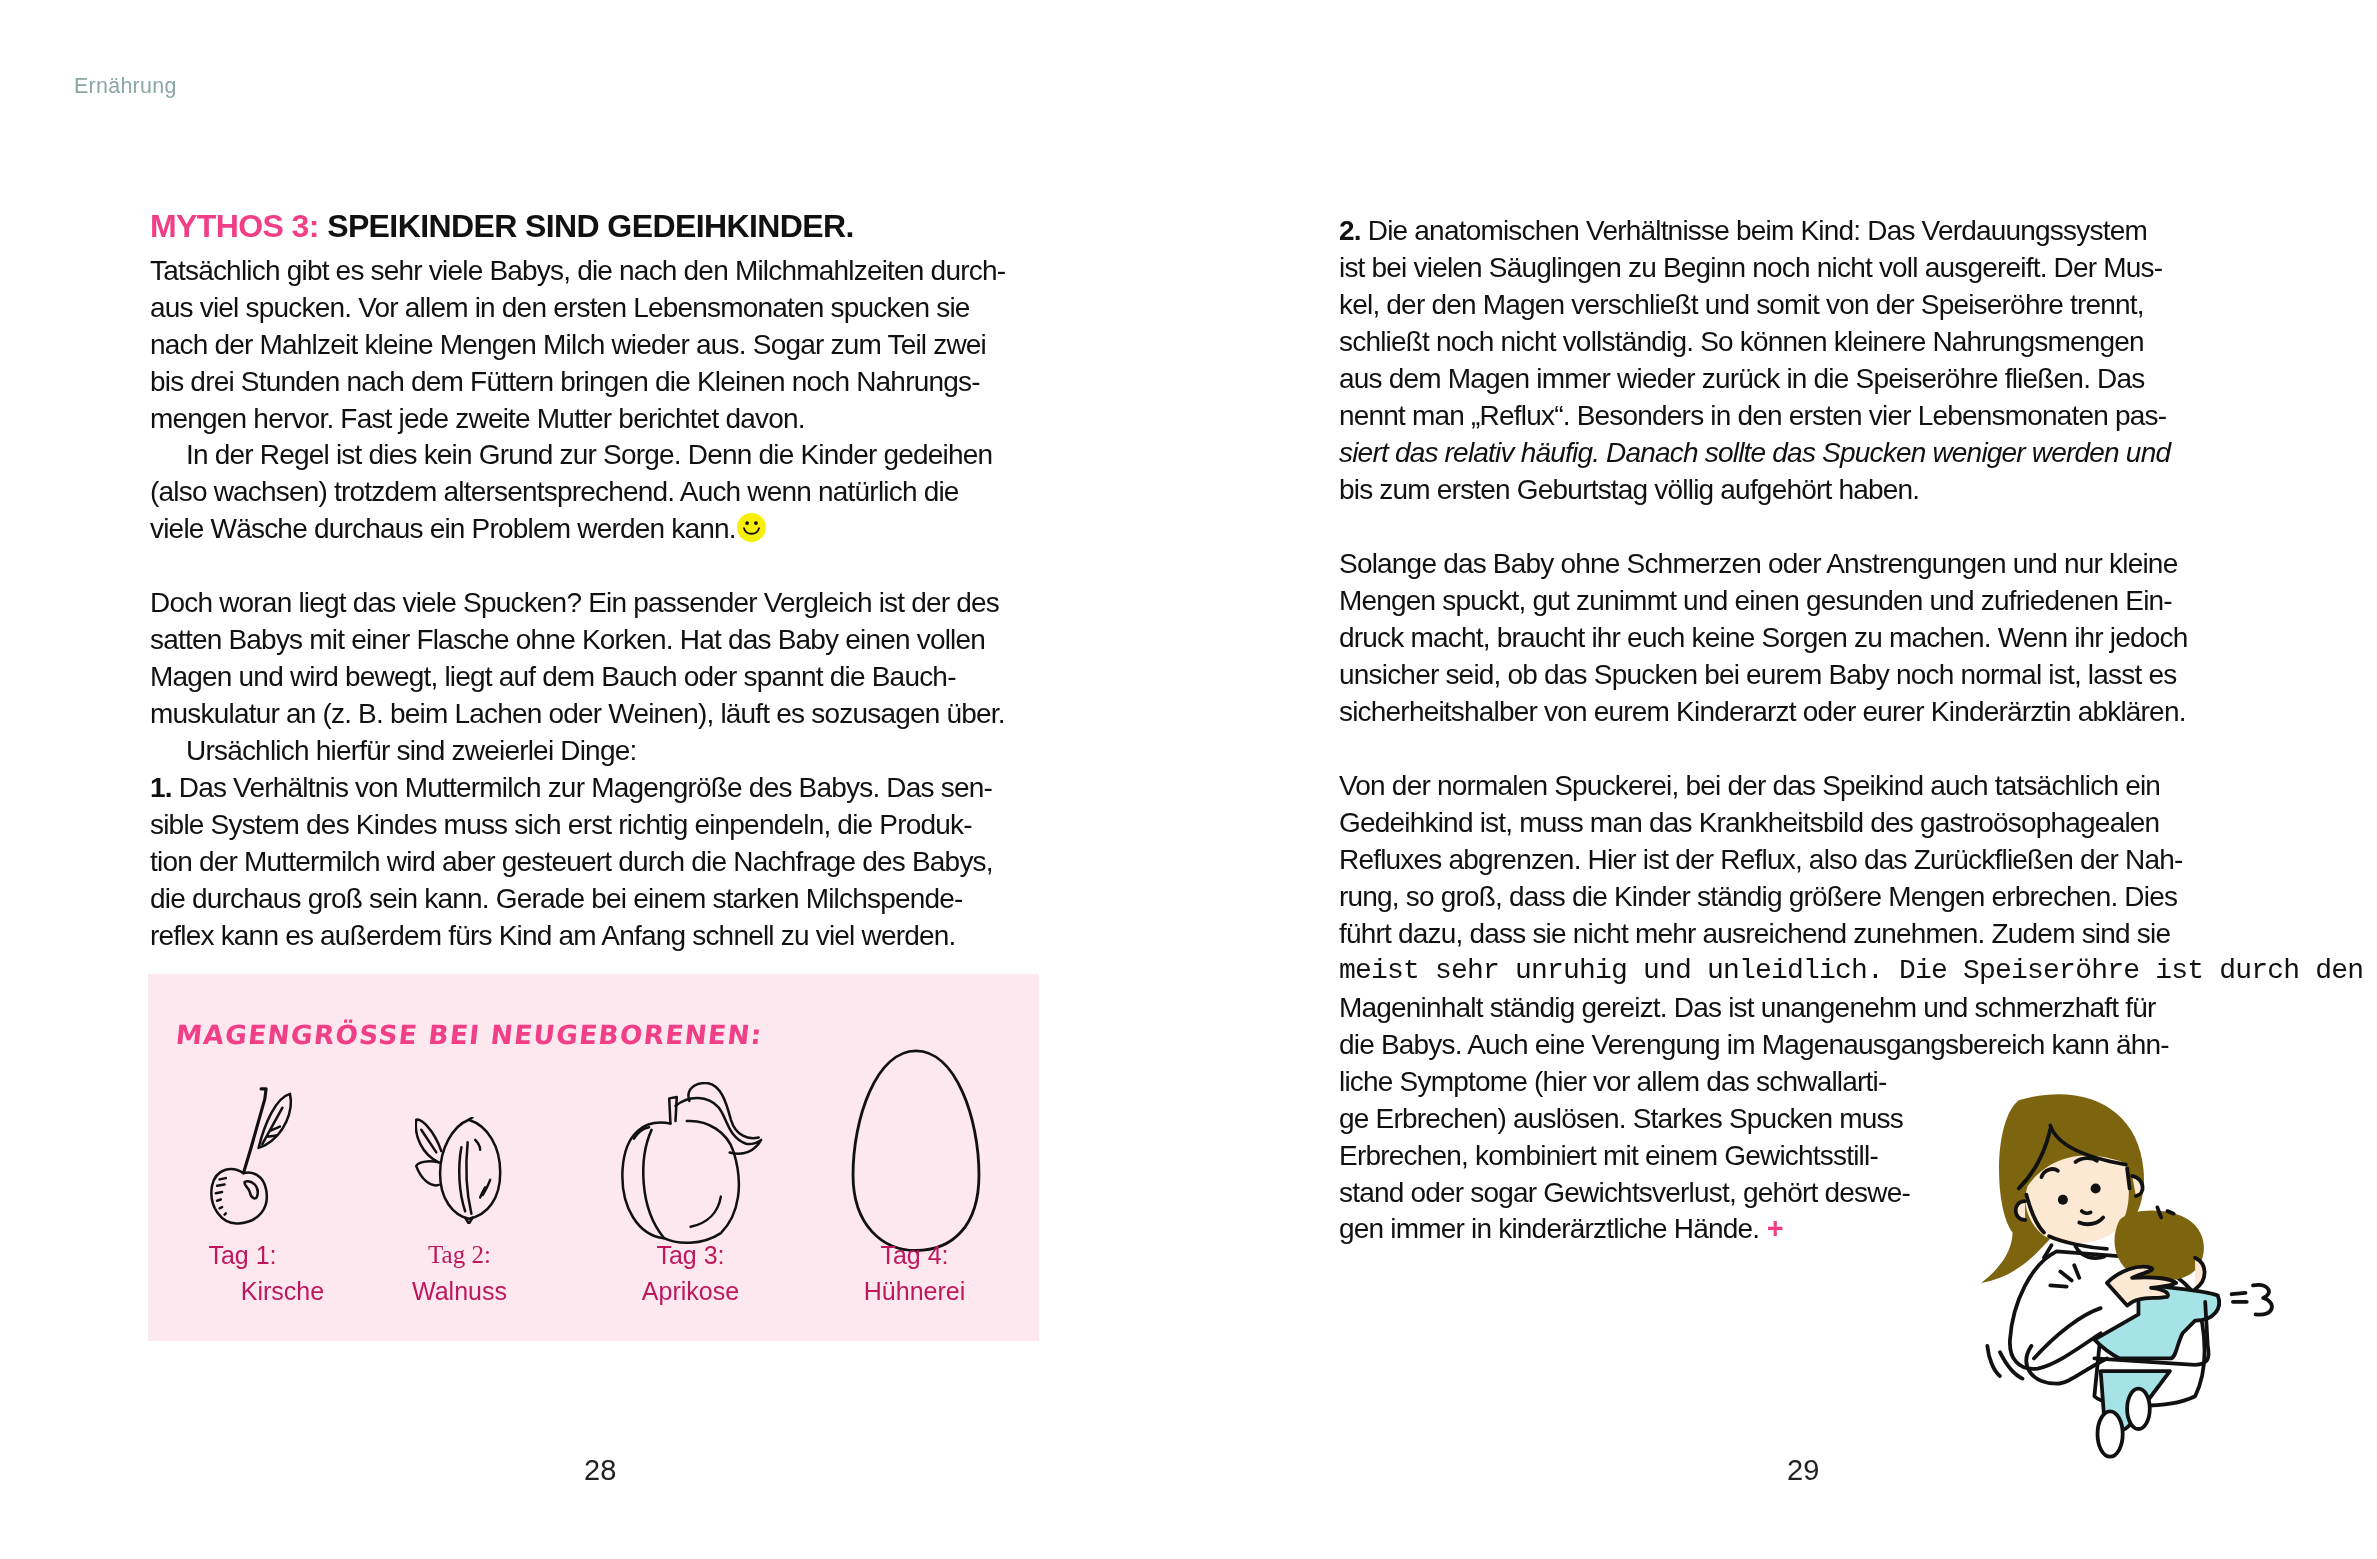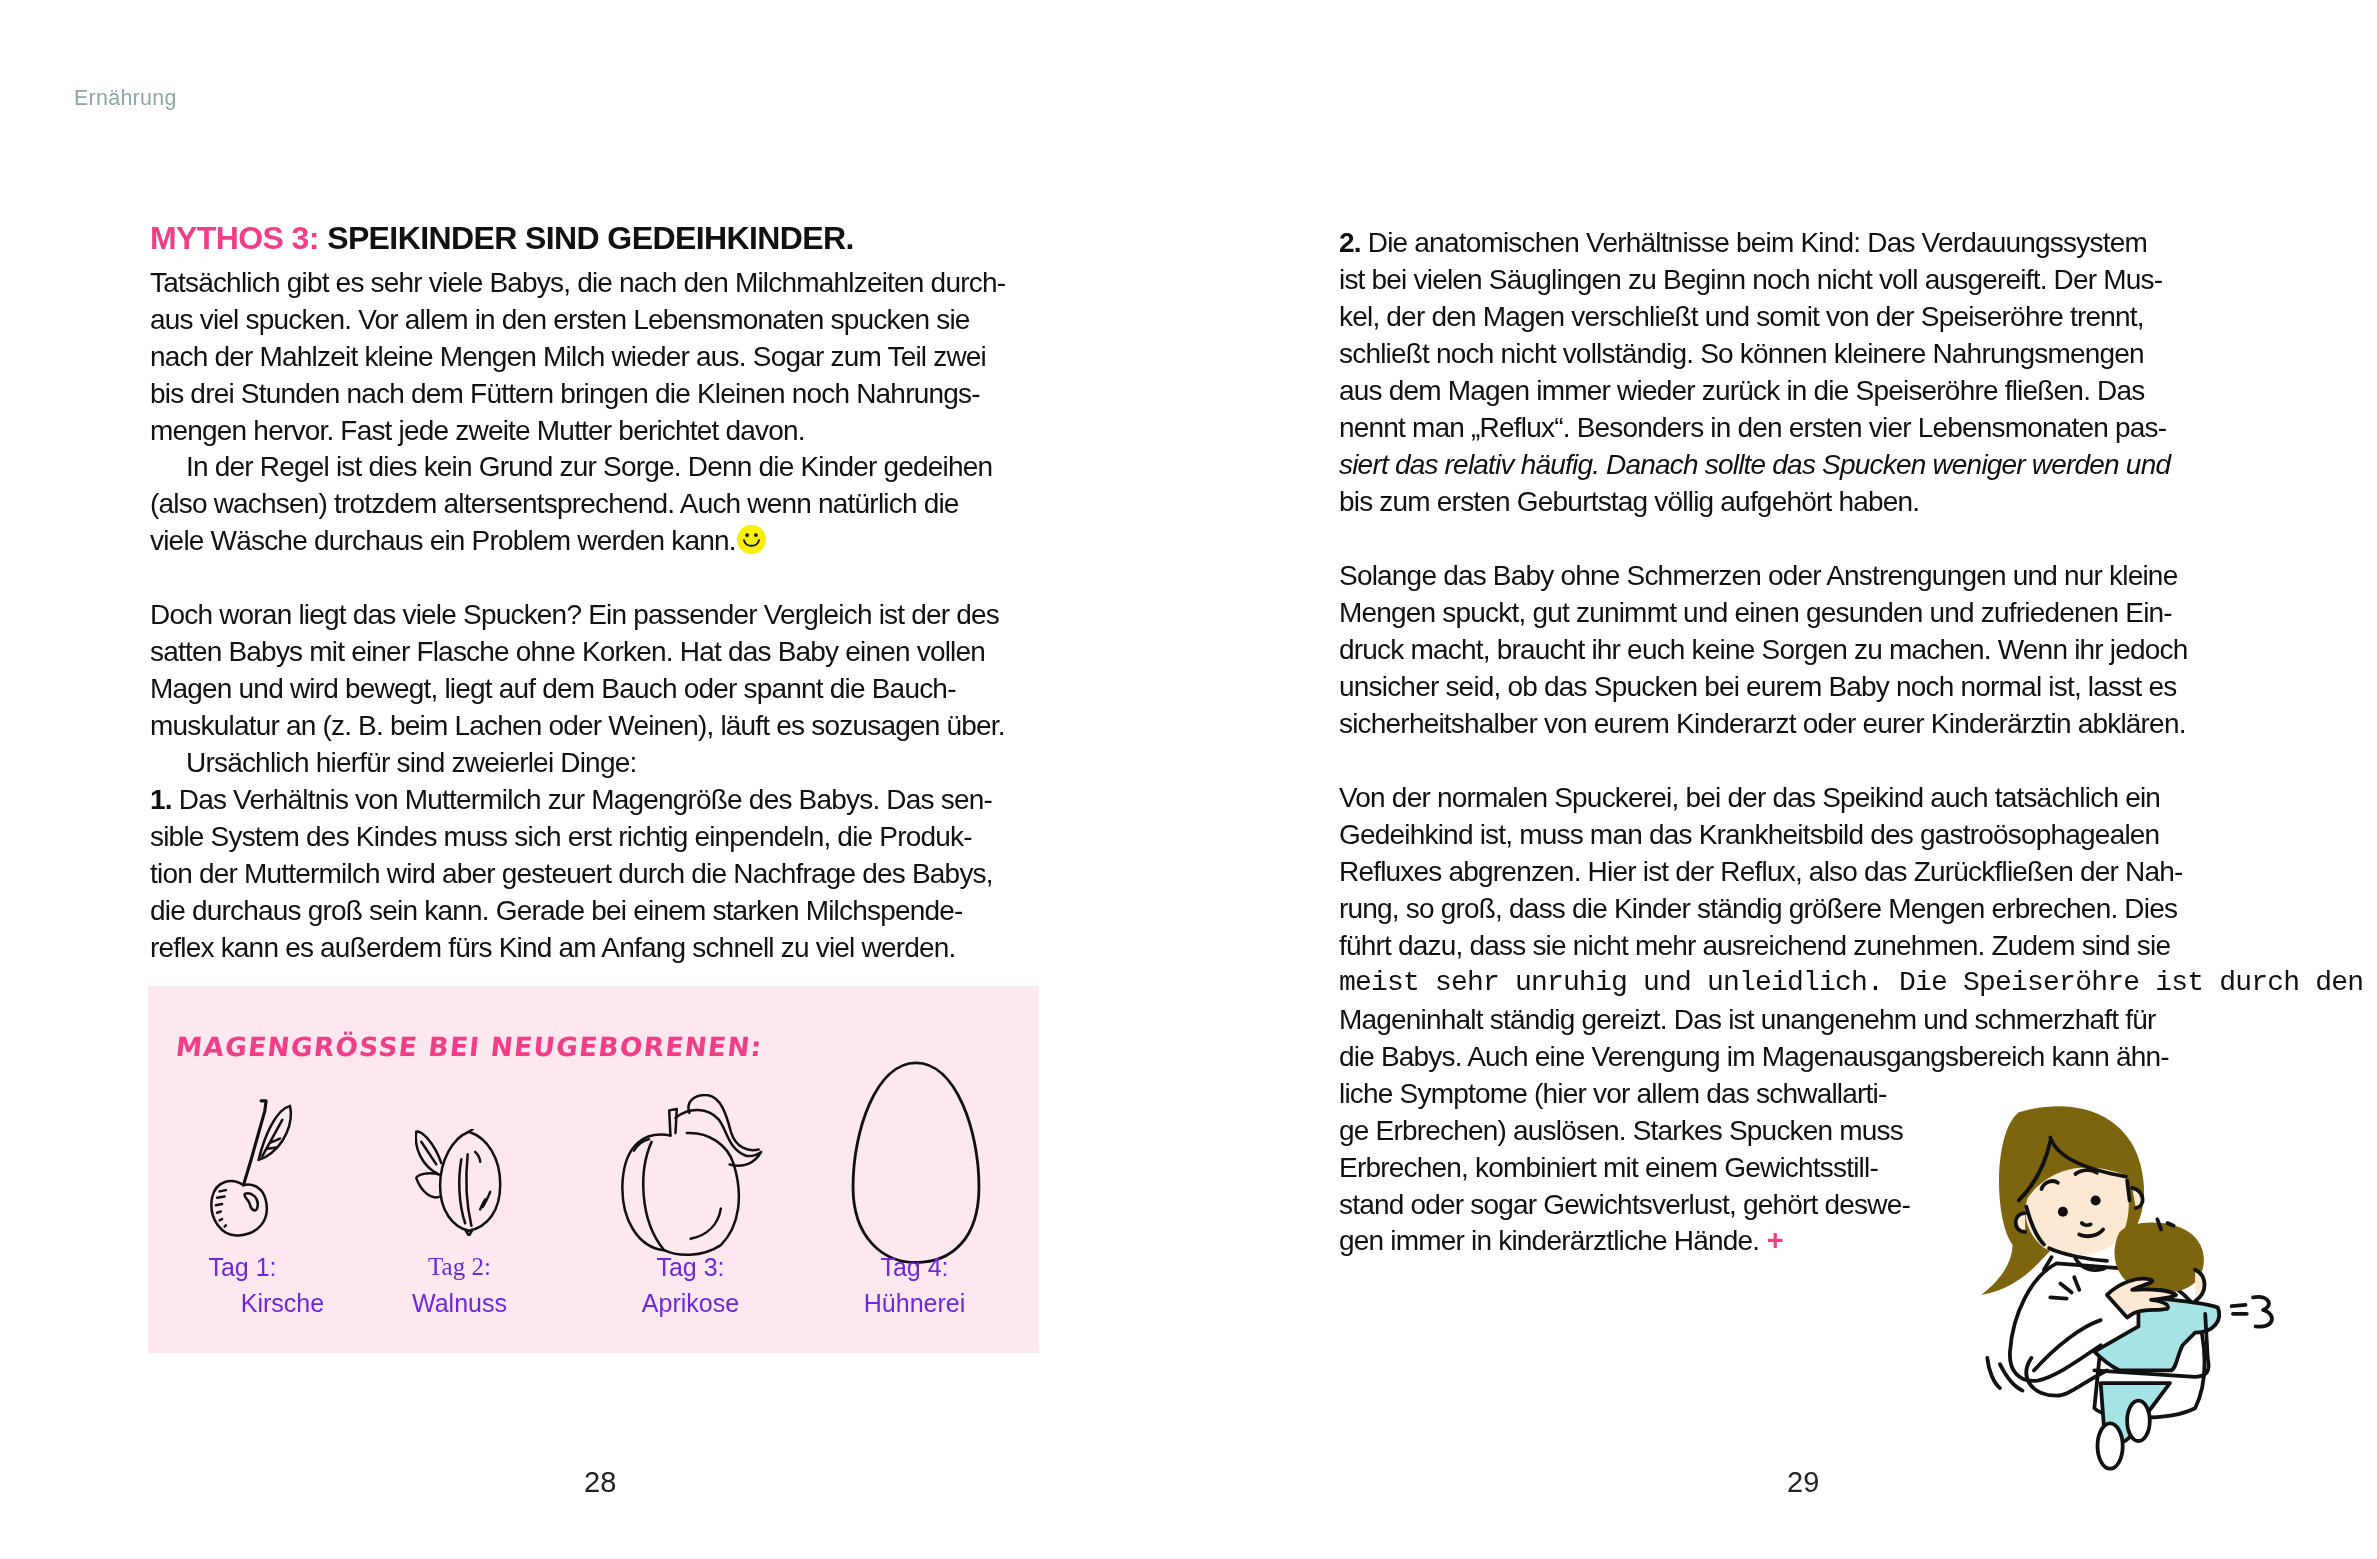--- a/index.html
+++ b/index.html
@@ -1,18 +1,18 @@
 <!DOCTYPE html>
 <html style="font-size:10px"><head>
 <meta charset="utf-8">
 <style>
   html, body { margin:0; padding:0; background:#ffffff; }
   body { width:2377px; height:1560px; position:relative; overflow:hidden;
          font-family:"DejaVu Sans", "Liberation Sans", sans-serif; color:#111; }
-  .page { position:absolute; top:12px; height:1340px; width:1189px; }
+  .page { position:absolute; top:0; height:1340px; width:1189px; }
   #page-left { left:0; }
   #page-right { left:1189px; }
   .running-head { position:absolute; left:74px; top:74px; font-size:21.4px; color:#8ba7a4;
                   font-family:"Liberation Sans", sans-serif; letter-spacing:0.3px; }
   .col { position:absolute; font-size:28px; line-height:37px; letter-spacing:-0.8px;
          font-family:"Liberation Sans", sans-serif; }
   #left-col { left:150px; top:0; width:912px; }
   #right-col { left:150px; top:0; width:918px; }
   .line { position:absolute; left:0; white-space:nowrap; height:37px; }
   .indent { padding-left:36px; }
@@ -24,21 +24,21 @@
   .smiley svg { position:absolute; left:0; top:0; }
   .plus { color:#f03e87; font-weight:bold; margin-left:7.5px; font-size:29px; }
 
   .infobox { position:absolute; left:148px; top:974px; width:891px; height:367px; background:#fde8ef; }
   .infobox-title { position:absolute; left:28px; top:45px; font-size:26.4px; color:#f03e87; font-weight:bold;
                    font-family:"DejaVu Sans", sans-serif; letter-spacing:1.3px; transform:skewX(-6deg);
                    text-transform:uppercase; }
   .stage { position:absolute; top:0; width:189px; height:367px; }
   .stage svg { position:absolute; }
   .stage-label { position:absolute; left:0; width:189px; text-align:center; font-size:25px;
-                 line-height:36px; font-family:"Liberation Sans", sans-serif; color:#6d28d9; }
+                 line-height:36px; font-family:"Liberation Sans", sans-serif; color:#be185d; }
   .page-number { position:absolute; top:1454px; font-size:29px; color:#222;
                  font-family:"Liberation Sans", sans-serif; }
   .illustration { position:absolute; left:792px; top:1094px; width:296px; height:403px; }
 </style>
 </head>
 <body>
 
 <div class="page" id="page-left">
   <div class="running-head">Ernährung</div>
 

